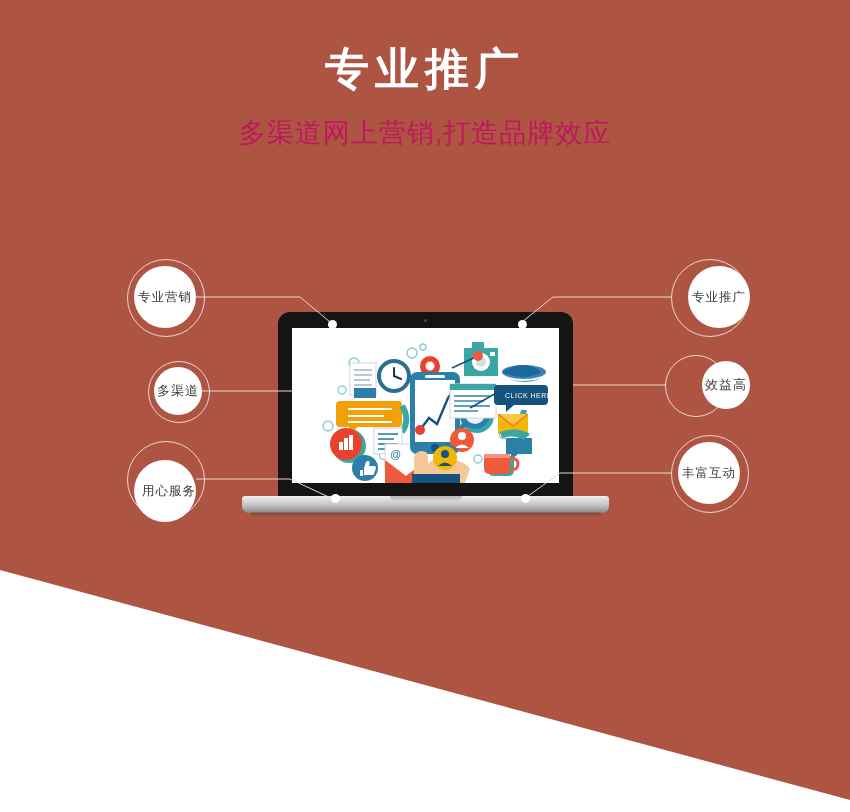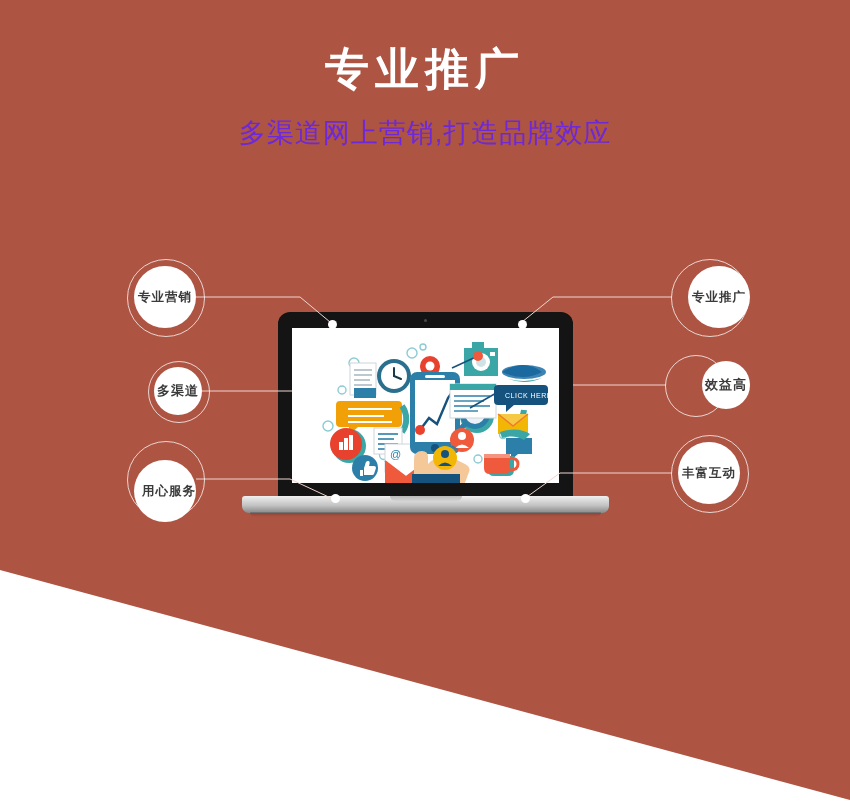--- a/index.html
+++ b/index.html
@@ -18,34 +18,34 @@
   }
 
   
   .title{
     position:absolute;left:0;top:42px;width:850px;text-align:center;
     color:#ffffff;font-size:44px;line-height:54px;font-weight:700;
     letter-spacing:6px;
   }
   .subtitle{
     position:absolute;left:0;top:115px;width:850px;text-align:center;
-    color:#6d28d9;font-size:27px;line-height:36px;font-weight:400;
+    color:#be185d;font-size:27px;line-height:36px;font-weight:400;
     letter-spacing:1px;
   }
 
   
   .circle{
     position:absolute;border-radius:50%;
     background:#ffffff;
     display:flex;align-items:center;justify-content:center;
     color:#3b3b3b;text-align:center;
     box-shadow:0 0 0 1px rgba(255,255,255,.0);
     z-index:6;
   }
-  .circle .lbl{font-weight:700;letter-spacing:1px;white-space:nowrap;}
+  .circle .lbl{font-weight:400;letter-spacing:1px;white-space:nowrap;}
   .ring{
     position:absolute;border-radius:50%;
     border:1px solid rgba(255,255,255,.75);
     z-index:5;
   }
   .c-lg{width:62px;height:62px;}
   .c-lg .lbl{font-size:12.5px;}
   .r-lg{width:76px;height:76px;}
   .c-sm{width:48px;height:48px;}
   .c-sm .lbl{font-size:13px;}

